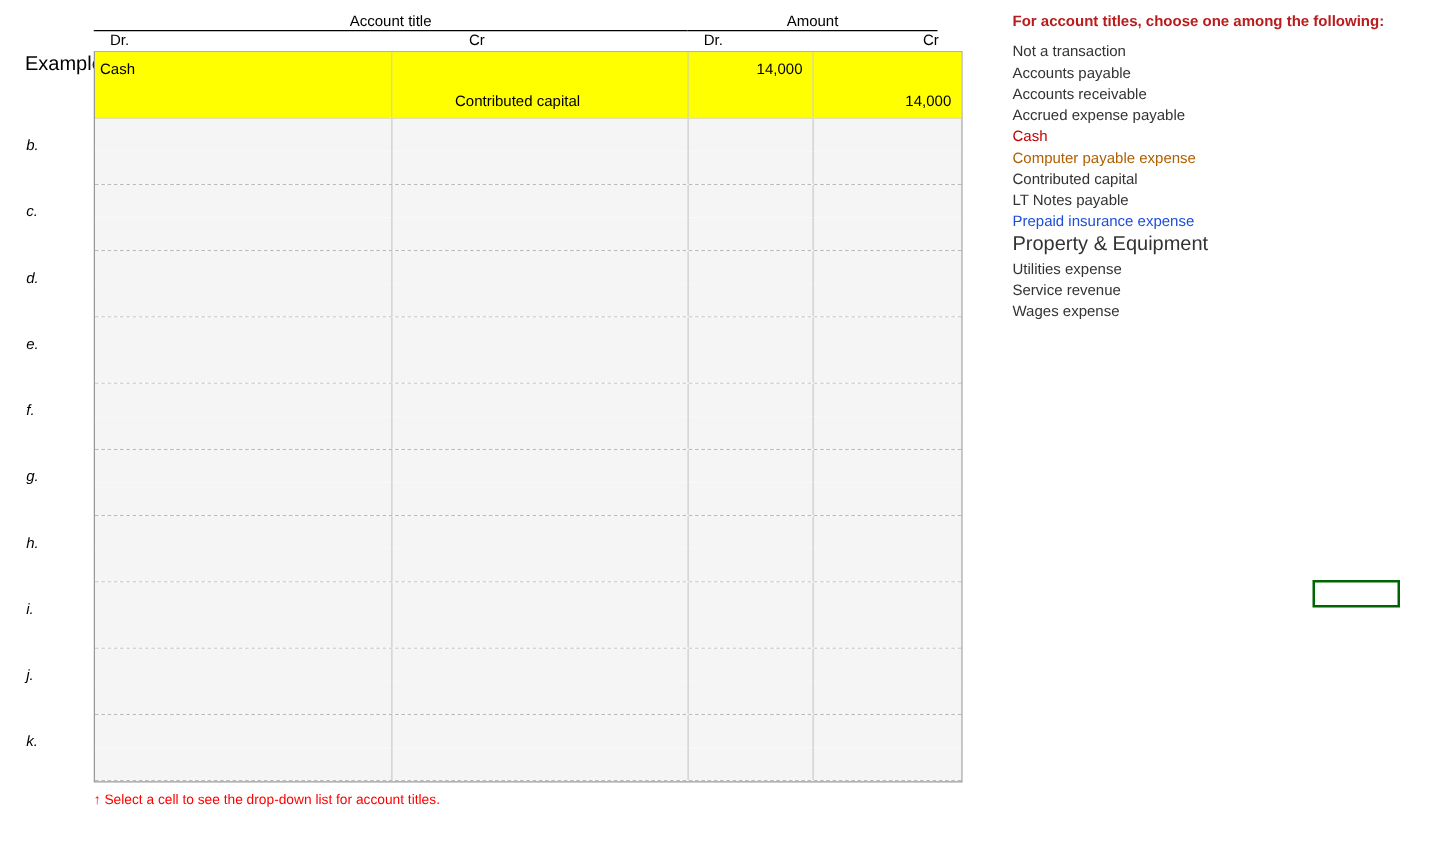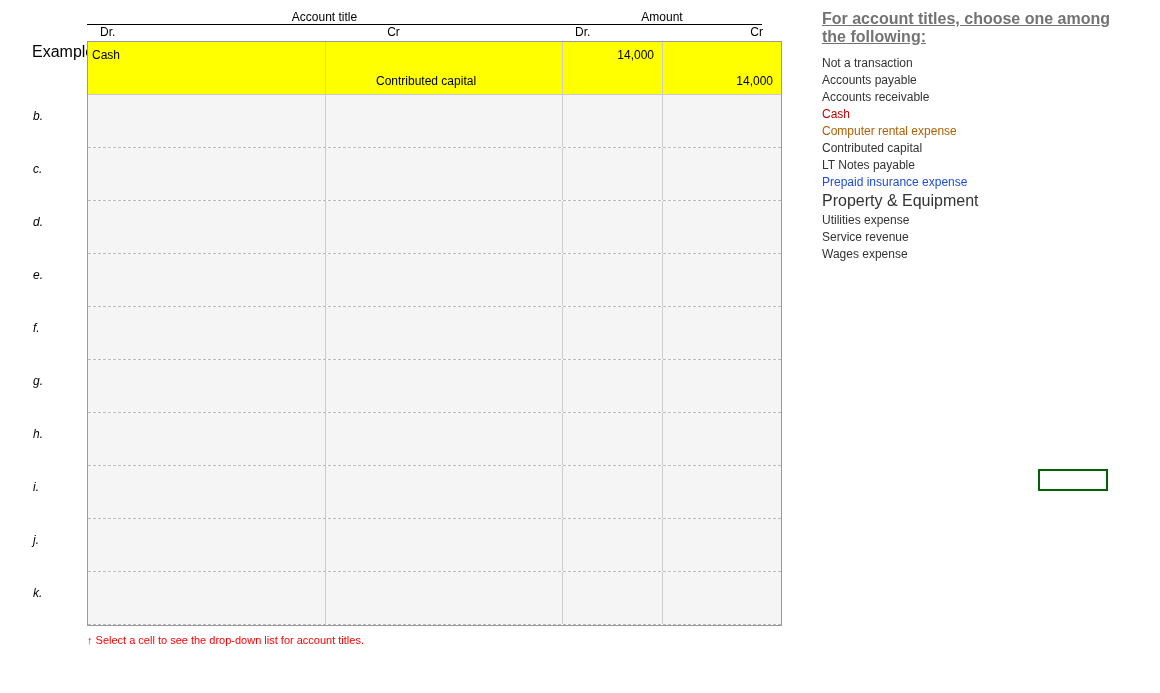--- a/index.html
+++ b/index.html
@@ -9,21 +9,21 @@
       background: #fff;
       width: 1160px;
       min-height: 693px;
       position: relative;
       overflow: hidden;
     }
 
     .main-container {
       display: flex;
       width: 1160px;
-      padding: 10px 12px;
+      padding: 10px 0;
     }
 
     .left-panel {
       width: 790px;
       padding: 0 20px;
     }
 
     .right-panel {
       width: 370px;
       padding: 0 20px;
@@ -31,25 +31,24 @@
 
     .footer-note {
       color: red;
       font-size: 11px;
       margin-top: 8px;
       padding-left: 55px;
     }
 
     
     .right-title {
-      color: #737373;
+      color: #b91c1c;
       font-weight: bold;
-      font-size: 16px;
+      font-size: 12px;
       margin-bottom: 10px;
-      text-decoration: underline;
     }
 
     .account-list {
       list-style: none;
       padding: 0;
       margin: 0;
     }
 
     .account-list li {
       margin-bottom: 3px;
@@ -335,22 +334,23 @@
     </div>
 
   </div>
 
   <div class="right-panel">
     <div class="right-title">For account titles, choose one among the following:</div>
     <ul class="account-list" id="account-list">
     <li style="color: rgb(51, 51, 51); font-size: 12px; margin-bottom: 3px;">Not a transaction</li>
         <li style="color: rgb(51, 51, 51); font-size: 12px; margin-bottom: 3px;">Accounts payable</li>
         <li style="color: rgb(51, 51, 51); font-size: 12px; margin-bottom: 3px;">Accounts receivable</li>
+        <li style="color: rgb(51, 51, 51); font-size: 12px; margin-bottom: 3px;">Accrued expense payable</li>
         <li style="color: rgb(192, 0, 0); font-size: 12px; margin-bottom: 3px;">Cash</li>
-        <li style="color: rgb(176, 96, 0); font-size: 12px; margin-bottom: 3px;">Computer rental expense</li>
+        <li style="color: rgb(176, 96, 0); font-size: 12px; margin-bottom: 3px;">Computer payable expense</li>
         <li style="color: rgb(51, 51, 51); font-size: 12px; margin-bottom: 3px;">Contributed capital</li>
         <li style="color: rgb(51, 51, 51); font-size: 12px; margin-bottom: 3px;">LT Notes payable</li>
         <li style="color: #1d4ed8; font-size: 12px; margin-bottom: 3px;">Prepaid insurance expense</li>
         <li style="color: rgb(51, 51, 51); font-size: 16px; margin-bottom: 3px;">Property &amp; Equipment</li>
         <li style="color: rgb(51, 51, 51); font-size: 12px; margin-bottom: 3px;">Utilities expense</li>
         <li style="color: rgb(51, 51, 51); font-size: 12px; margin-bottom: 3px;">Service revenue</li>
         <li style="color: rgb(51, 51, 51); font-size: 12px; margin-bottom: 3px;">Wages expense</li>
       </ul>
 
     <div style="position:relative; margin-top:260px; display:flex; justify-content:flex-end;">

